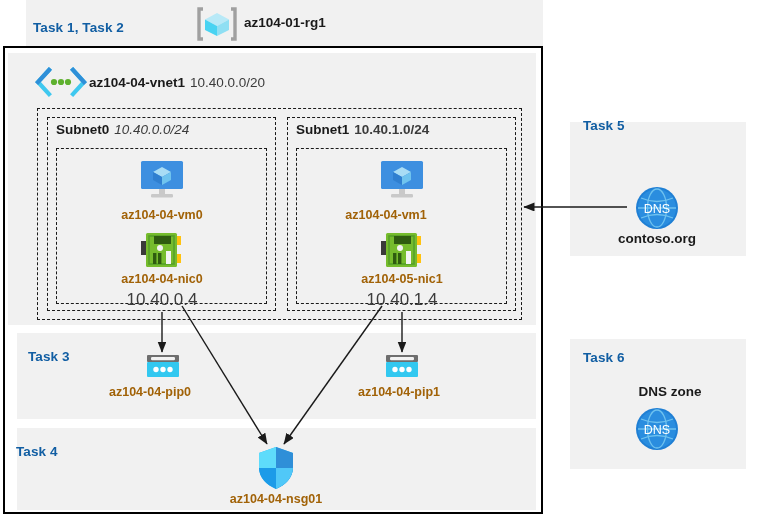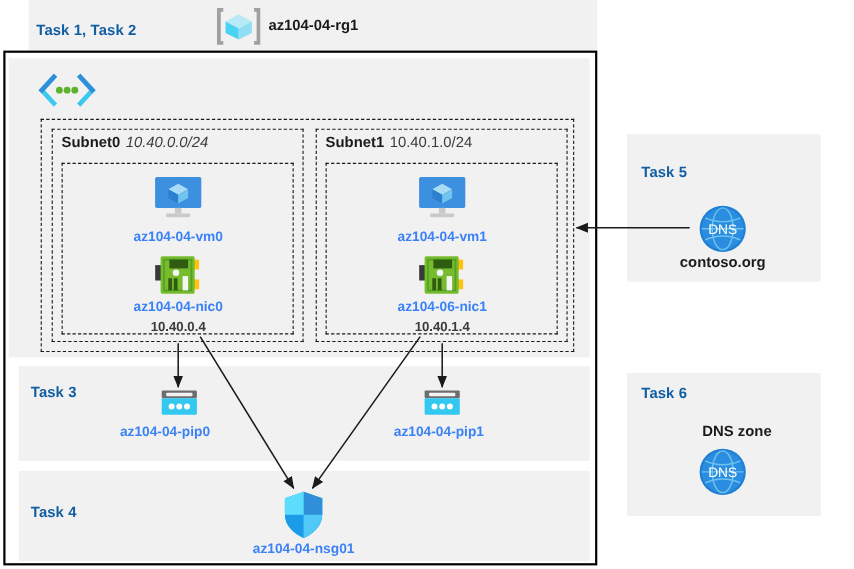--- a/index.html
+++ b/index.html
@@ -121,32 +121,32 @@
     font-weight: bold;
     font-size: 13.5px;
     white-space: nowrap;
   }
   .title-plain {
     color: #3b3b3b;
     font-weight: normal;
   }
   .node-label {
     position: absolute;
-    color: #3b82f6;
+    color: #a16207;
     font-weight: bold;
     font-size: 12.5px;
     white-space: nowrap;
     text-align: center;
     transform: translateX(-50%);
   }
   .node-sub {
     position: absolute;
     color: #3b3b3b;
-    font-weight: bold;
-    font-size: 12px;
+    font-weight: normal;
+    font-size: 17px;
     white-space: nowrap;
     text-align: right;
     transform: translateX(-50%);
   }
   .center-title {
     position: absolute;
     color: #1a1a1a;
     font-weight: bold;
     font-size: 13.5px;
     white-space: nowrap;
@@ -206,32 +206,35 @@
 
   <div class="icon" style="left:197px; top:7px;">
     <svg width="40" height="34" viewBox="0 0 40 34">
       <path d="M6,2 L2,2 L2,32 L6,32" fill="none" stroke="#a0a0a0" stroke-width="3.4"></path>
       <path d="M34,2 L38,2 L38,32 L34,32" fill="none" stroke="#a0a0a0" stroke-width="3.4"></path>
       <polygon points="20,6 32,12.5 20,19 8,12.5" fill="#b8e9f7"></polygon>
       <polygon points="8,12.5 20,19 20,29 8,23" fill="#49d3f2"></polygon>
       <polygon points="32,12.5 20,19 20,29 32,23" fill="#8fdff3"></polygon>
     </svg>
   </div>
-  <div class="title-bold" style="left:244px; top:15px;">az104-04-rg1</div>
+  <div class="title-bold" style="left:244px; top:15px;">az104-01-rg1</div>
 
   <div class="icon" style="left:33px; top:66px;">
     <svg width="56" height="32" viewBox="0 0 56 32">
       <path d="M16,4 L5,16 L16,28" fill="none" stroke="#3fc8ef" stroke-width="4.2" stroke-linecap="square"></path>
       <path d="M16,4 L5,16" fill="none" stroke="#2f8fd8" stroke-width="4.2" stroke-linecap="square"></path>
       <path d="M40,4 L51,16 L40,28" fill="none" stroke="#3fc8ef" stroke-width="4.2" stroke-linecap="square"></path>
       <path d="M40,4 L51,16" fill="none" stroke="#2f8fd8" stroke-width="4.2" stroke-linecap="square"></path>
       <circle cx="21" cy="16" r="3.1" fill="#5eb12e"></circle>
       <circle cx="28" cy="16" r="3.1" fill="#5eb12e"></circle>
       <circle cx="35" cy="16" r="3.1" fill="#5eb12e"></circle>
     </svg>
+  </div>
+  <div class="title-bold" style="left:89px; top:75px;">
+    <span>az104-04-vnet1</span><span class="title-plain" style="margin-left:5px;">10.40.0.0/20</span>
   </div>
 
   <div class="title-bold" style="left:56px; top:122px;">
     <span>Subnet0</span><span class="title-plain" style="margin-left:5px;font-style:italic;">10.40.0.0/24</span>
   </div>
 
   <div class="icon" style="left:137px; top:159px;">
     <svg width="50" height="42" viewBox="0 0 50 42">
       <rect x="4" y="2" width="42" height="28" rx="1.6" fill="#3d8fe0"></rect>
       <polygon points="25,8 34,13 25,18 16,13" fill="#a8dcf5"></polygon>
@@ -254,50 +257,50 @@
       <rect x="12" y="22" width="3.4" height="11" fill="#2f5c10"></rect>
       <rect x="17" y="22" width="3.4" height="11" fill="#2f5c10"></rect>
       <rect x="25" y="20" width="5" height="13" fill="#f4f4f4"></rect>
       <circle cx="19" cy="17" r="3" fill="#f4f4f4"></circle>
     </svg>
   </div>
   <div class="node-label" style="left:162px; top:272px;">az104-04-nic0</div>
   <div class="node-sub" style="left:162px; top:290px;">10.40.0.4</div>
 
   <div class="title-bold" style="left:296px; top:122px;">
-    <span>Subnet1</span><span class="title-plain" style="margin-left:5px;">10.40.1.0/24</span>
+    <span>Subnet1</span><span class="title-plain" style="margin-left:5px;font-weight:bold;">10.40.1.0/24</span>
   </div>
 
   <div class="icon" style="left:377px; top:159px;">
     <svg width="50" height="42" viewBox="0 0 50 42">
       <rect x="4" y="2" width="42" height="28" rx="1.6" fill="#3d8fe0"></rect>
       <polygon points="25,8 34,13 25,18 16,13" fill="#a8dcf5"></polygon>
       <polygon points="16,13 25,18 25,26 16,21" fill="#2f7fd0"></polygon>
       <polygon points="34,13 25,18 25,26 34,21" fill="#6fc3ee"></polygon>
       <rect x="22" y="30" width="6" height="5" fill="#c9c9c9"></rect>
       <rect x="14" y="35" width="22" height="3.4" rx="1.2" fill="#c9c9c9"></rect>
     </svg>
   </div>
-  <div class="node-label" style="left:402px; top:208px;">az104-04-vm1</div>
+  <div class="node-label" style="left:386px; top:208px;">az104-04-vm1</div>
 
   <div class="icon" style="left:381px; top:231px;">
     <svg width="42" height="38" viewBox="0 0 42 38">
       <rect x="0" y="10" width="6" height="14" fill="#3a3a3a"></rect>
       <rect x="33" y="5" width="7" height="9" fill="#ffc20e"></rect>
       <rect x="33" y="23" width="7" height="9" fill="#ffc20e"></rect>
       <rect x="5" y="2" width="31" height="34" rx="1.5" fill="#76bc2d"></rect>
       <rect x="8" y="5" width="25" height="28" fill="none" stroke="#56a028" stroke-width="1.6"></rect>
       <rect x="13" y="5" width="17" height="8" fill="#2f5c10"></rect>
       <rect x="12" y="22" width="3.4" height="11" fill="#2f5c10"></rect>
       <rect x="17" y="22" width="3.4" height="11" fill="#2f5c10"></rect>
       <rect x="25" y="20" width="5" height="13" fill="#f4f4f4"></rect>
       <circle cx="19" cy="17" r="3" fill="#f4f4f4"></circle>
     </svg>
   </div>
-  <div class="node-label" style="left:402px; top:272px;">az104-06-nic1</div>
+  <div class="node-label" style="left:402px; top:272px;">az104-05-nic1</div>
   <div class="node-sub" style="left:402px; top:290px;">10.40.1.4</div>
 
   <div class="task-label" style="left:28px; top:349px;">Task 3</div>
 
   <div class="icon" style="left:145px; top:353px;">
     <svg width="36" height="28" viewBox="0 0 36 28">
       <rect x="2" y="2" width="32" height="7" rx="1" fill="#6e6e6e"></rect>
       <rect x="6" y="4" width="24" height="3.2" rx="1.2" fill="#f2f2f2"></rect>
       <rect x="2" y="9" width="32" height="15" rx="1" fill="#32c8f0"></rect>
       <circle cx="11" cy="16.5" r="2.7" fill="#ffffff"></circle>
@@ -312,34 +315,34 @@
       <rect x="2" y="2" width="32" height="7" rx="1" fill="#6e6e6e"></rect>
       <rect x="6" y="4" width="24" height="3.2" rx="1.2" fill="#f2f2f2"></rect>
       <rect x="2" y="9" width="32" height="15" rx="1" fill="#32c8f0"></rect>
       <circle cx="11" cy="16.5" r="2.7" fill="#ffffff"></circle>
       <circle cx="18" cy="16.5" r="2.7" fill="#ffffff"></circle>
       <circle cx="25" cy="16.5" r="2.7" fill="#ffffff"></circle>
     </svg>
   </div>
   <div class="node-label" style="left:399px; top:385px;">az104-04-pip1</div>
 
-  <div class="task-label" style="left:28px; top:444px;margin-top:14px;">Task 4</div>
+  <div class="task-label" style="left:16px; top:444px;">Task 4</div>
 
   <div class="icon" style="left:256px; top:446px;">
     <svg width="40" height="44" viewBox="0 0 40 44">
       <path d="M20,1 L37,7 L37,21 C37,32 29,39 20,43 C11,39 3,32 3,21 L3,7 Z" fill="#1fb3f3"></path>
       <path d="M20,1 L37,7 L37,21 C37,32 29,39 20,43 Z" fill="#2f8fd8"></path>
       <path d="M3,22 L20,22 L20,43 C11,39 3,32 3,22 Z" fill="#1c9be8"></path>
       <path d="M20,22 L37,22 L37,21 C37,32 29,39 20,43 Z" fill="#50c8f8"></path>
       <path d="M3,7 L20,1 L20,22 L3,22 Z" fill="#5edcfb"></path>
     </svg>
   </div>
   <div class="node-label" style="left:276px; top:492px;">az104-04-nsg01</div>
 
-  <div class="task-label" style="left:583px; top:149px;">Task 5</div>
+  <div class="task-label" style="left:583px; top:118px;">Task 5</div>
 
   <div class="icon" style="left:634px; top:185px;">
     <svg width="46" height="46" viewBox="0 0 46 46">
       <circle cx="23" cy="23" r="21" fill="#1f7fd4"></circle>
       <circle cx="23" cy="23" r="19" fill="#2a8ddf"></circle>
       <ellipse cx="23" cy="23" rx="9.5" ry="19" fill="none" stroke="#6fc2ef" stroke-width="1.3"></ellipse>
       <line x1="4" y1="23" x2="42" y2="23" stroke="#6fc2ef" stroke-width="1.3"></line>
       <path d="M7,13 Q23,20 39,13" fill="none" stroke="#6fc2ef" stroke-width="1.3"></path>
       <path d="M7,33 Q23,26 39,33" fill="none" stroke="#6fc2ef" stroke-width="1.3"></path>
       <text x="23" y="28" text-anchor="middle" font-family="Liberation Sans, sans-serif" font-size="12.5" fill="#ffffff">DNS</text>

